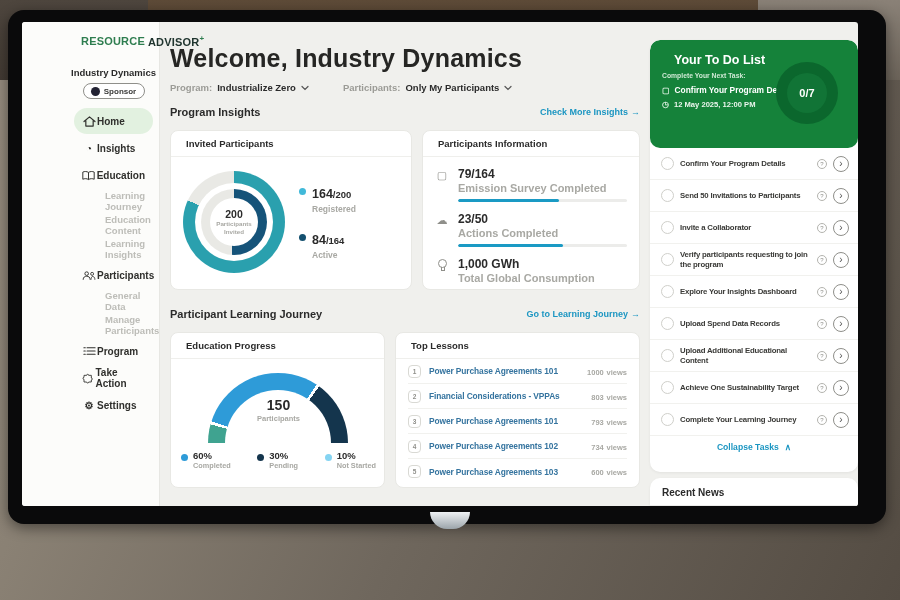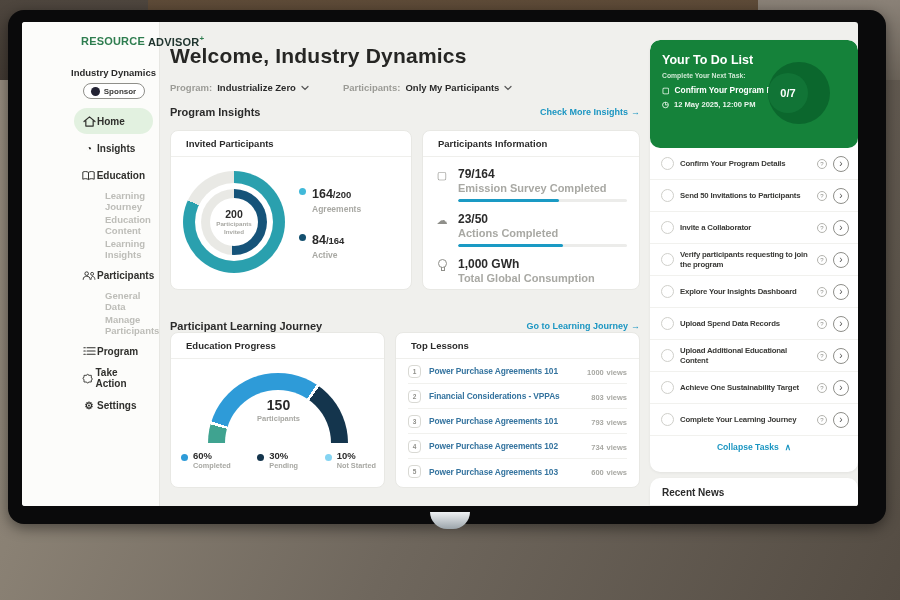--- a/index.html
+++ b/index.html
@@ -26,28 +26,28 @@
   .logo .lg3 { color:#2e7d4f; font-size:8px; vertical-align:super; }
   .org { text-align:center; margin-top:7px; font-size:9.5px; font-weight:800; color:#2b2b2b; }
   .badge { margin:5px auto 9px; width:62px; height:16px; border:1px solid #8f8f8a; border-radius:9px; display:flex; align-items:center; justify-content:center; gap:4px; font-size:8px; font-weight:700; color:#3a3a38; background:#fff; }
   .badge .bdot { width:9px; height:9px; border-radius:50%; background:#223; }
   .nav { display:flex; align-items:center; gap:1px; height:26px; margin:1px 6px; padding:0 8px; font-size:10px; font-weight:800; color:#2f2f2c; cursor:pointer; border-radius:13px; }
   .nav.active { background:#e2f1e0; }
   .ni { width:14px; display:flex; justify-content:center; align-items:center; font-size:10px; color:#2f2f2c; }
   .sub { height:24px; display:flex; align-items:center; padding-left:37px; font-size:9.5px; font-weight:700; color:#bdbdb8; cursor:pointer; }
 
   
-  .title { left:148px; top:22px; font-size:21px; font-weight:800; color:#262624; letter-spacing:.2px; }
+  .title { left:148px; top:22px; font-size:25px; font-weight:800; color:#262624; letter-spacing:.2px; }
   .filters { left:148px; top:60px; display:flex; gap:34px; align-items:center; }
   .fgroup { display:flex; align-items:center; gap:5px; cursor:pointer; }
   .flabel { font-size:9.5px; color:#9b9b96; font-weight:700; }
   .fvalue { font-size:9.5px; color:#2b2b2b; font-weight:800; }
   .chev { width:8px; height:6px; display:inline-block; }
   .sectionrow { left:148px; width:470px; display:flex; justify-content:space-between; align-items:center; }
-  .s1 { top:84px; } .s2 { top:286px;margin-top:12px; }
+  .s1 { top:84px; } .s2 { top:286px; }
   .shead { font-size:11px; font-weight:800; color:#2b2b2b; }
   .slink { font-size:9px; font-weight:800; color:#1c96c2; cursor:pointer; display:flex; gap:3px; align-items:center; }
 
   
   .card { position:absolute; background:#fff; border:1px solid #e8e8e4; border-radius:8px; overflow:hidden; }
   .card-h { height:26px; display:flex; align-items:center; padding:0 15px; border-bottom:1px solid #efefec; font-size:9.5px; font-weight:800; color:#2b2b2b; }
   .card-invited { left:148px; top:108px; width:242px; height:160px; }
   .card-info    { left:400px; top:108px; width:218px; height:160px; }
   .card-edu     { left:148px; top:310px; width:215px; height:156px; }
   .card-lessons { left:373px; top:310px; width:245px; height:156px; }
@@ -96,26 +96,26 @@
   .lrow { display:flex; align-items:center; gap:8px; height:25px; margin:0 12px; border-bottom:1px solid #f1f1ee; }
   .lrow:last-child { border-bottom:none; }
   .rank { width:13px; height:13px; border:1px solid #d9d9d4; border-radius:4px; font-size:6.5px; font-weight:700; color:#8f8f8a; display:flex; align-items:center; justify-content:center; flex:none; }
   .ltitle { flex:1; font-size:8.4px; font-weight:700; color:#35749f; cursor:pointer; letter-spacing:-0.1px; }
   .lviews { font-size:10px; font-weight:800; color:#2b2b2b; }
   .lviews span { font-size:7.5px; font-weight:700; color:#a8a8a3; }
 
   
   .todo { left:628px; top:18px; width:208px; height:432px; background:#fff; border-radius:10px; box-shadow:0 1px 3px rgba(0,0,0,.06); overflow:hidden; position:absolute; }
   .todo-head { position:relative; margin:0; height:108px; border-radius:10px; background:#15823a; padding:13px 12px; color:#fff; }
-  .th-title { font-size:12.5px; font-weight:800; }
+  .th-title { font-size:12.5px; font-weight:800;margin-left:12px; }
   .th-sub { font-size:6.8px; color:#cfe9d4; font-weight:700; margin-top:5px; }
   .th-task { display:flex; gap:5px; align-items:center; font-size:8.4px; font-weight:800; margin-top:6px; }
   .th-time { display:flex; gap:5px; align-items:center; font-size:7.6px; font-weight:700; margin-top:5px; color:#eaf5ec; }
   .th-ic { font-size:8px; color:#d8eedd; }
-  .ring1 { position:absolute; right:28px; top:22px; width:62px; height:62px; border-radius:50%; background:#0b672d; display:flex; align-items:center; justify-content:flex-start; }
+  .ring1 { position:absolute; right:20px; top:22px; width:62px; height:62px; border-radius:50%; background:#0b672d; display:flex; align-items:center; justify-content:center; }
   .ring2 { width:40px; height:40px; border-radius:50%; background:#117436; display:flex; align-items:center; justify-content:center; font-size:11px; font-weight:800; color:#fff; }
   .task { display:flex; align-items:center; gap:6px; min-height:32px; padding:4px 9px 4px 11px; border-bottom:1px solid #f1f1ee; cursor:pointer; }
   .tcheck { width:13px; height:13px; border:1.5px solid #cfcfca; border-radius:50%; background:#fff; flex:none; cursor:pointer; }
   .tlabel { flex:1; font-size:7.8px; font-weight:700; color:#3a3a37; line-height:1.25; letter-spacing:-0.2px; }
   .thelp { width:10px; height:10px; border:1px solid #b3b3ae; border-radius:50%; font-size:6px; color:#8f8f8a; display:flex; align-items:center; justify-content:center; flex:none; cursor:pointer; }
   .tgo { width:16px; height:16px; border:1.5px solid #8f8f8a; border-radius:50%; display:flex; align-items:center; justify-content:center; font-size:10px; color:#555; flex:none; cursor:pointer; padding-bottom:1px; }
   .collapse { height:22px; display:flex; align-items:center; justify-content:center; gap:6px; font-size:8.6px; font-weight:800; color:#1c96c2; cursor:pointer; }
 
   .news { left:628px; top:456px; width:208px; height:60px; background:#fff; border-radius:10px; position:absolute; box-shadow:0 1px 3px rgba(0,0,0,.06); }
   .news-h { padding:9px 12px 7px; font-size:10px; font-weight:800; color:#2b2b2b; border-bottom:1px solid #ececе8; border-bottom:1px solid #ececea; }
@@ -241,21 +241,21 @@
         <div class="d-hole">
           <span class="d-val">200</span>
           <span class="d-cap"><span>Participants</span><br><span>Invited</span></span>
         </div>
       </div>
       <div class="legend">
         <div class="litem">
           <span class="ldot" style="background:#41b9d9"></span>
           <span>
             <span class="lval"><span>164</span><span class="ltot">/200</span></span>
-            <div class="lcap">Agreements</div>
+            <div class="lcap">Registered</div>
           </span>
         </div>
         <div class="litem">
           <span class="ldot" style="background:#14506f"></span>
           <span>
             <span class="lval"><span>84</span><span class="ltot">/164</span></span>
             <div class="lcap">Active</div>
           </span>
         </div>
       </div>

